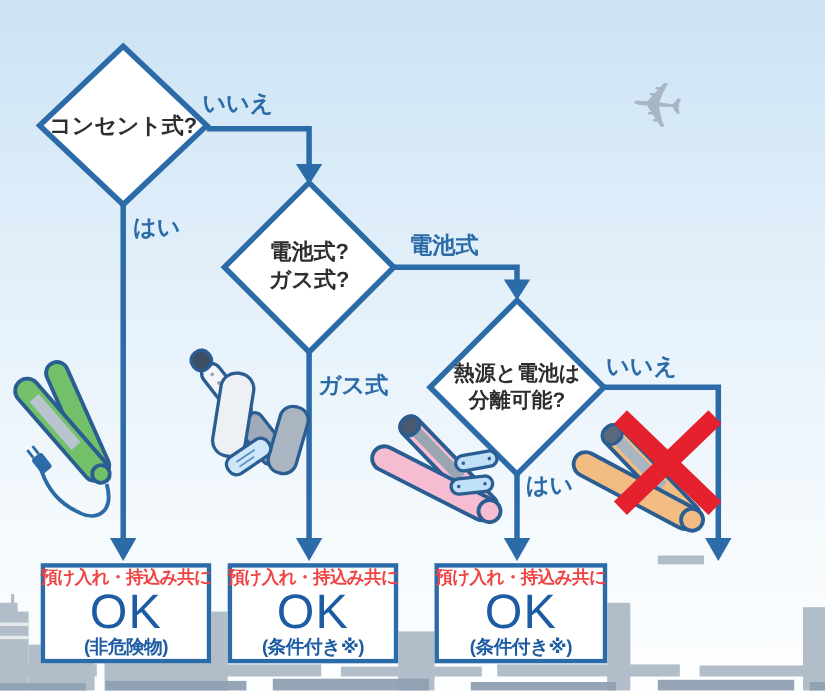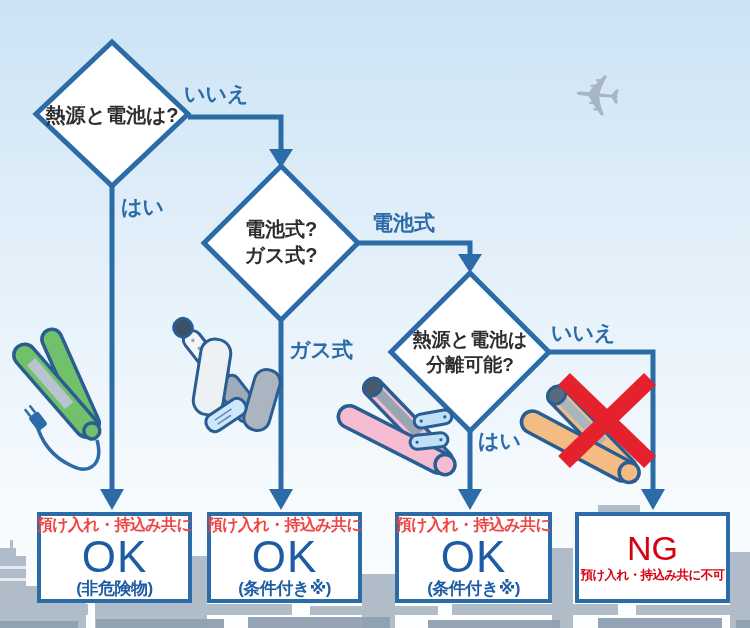--- a/index.html
+++ b/index.html
@@ -170,21 +170,21 @@
         </g>
         <circle cx="0" cy="-6" r="10" fill="#f2bc82" stroke="#2a5d92" stroke-width="3.5"></circle>
       </g>
       <g stroke="#e5212e" stroke-width="17">
         <path d="M564,379 L650,462"></path>
         <path d="M650,379 L564,462"></path>
       </g>
     </g>
   </svg>
 
-  <div class="diamond-label" style="left:36px;top:102px;width:152px;font-size:20px;">熱源と電池は?</div>
+  <div class="diamond-label" style="left:36px;top:102px;width:152px;font-size:20px;">コンセント式?</div>
   <div class="diamond-label" style="left:392px;top:327px;width:156px;font-size:19px;">熱源と電池は
 分離可能?</div>
   <div class="diamond-label" style="left:204px;top:216px;width:154px;font-size:20px;">電池式?
 ガス式?</div>
 
   <div class="branch-label" style="left:184px;top:80px;">いいえ</div>
   <div class="branch-label" style="left:121px;top:193px;">はい</div>
   <div class="branch-label" style="left:372px;top:209px;">電池式</div>
   <div class="branch-label" style="left:289px;top:336px;">ガス式</div>
   <div class="branch-label" style="left:551px;top:319px;">いいえ</div>
@@ -201,18 +201,14 @@
     <div class="rb-verdict">OK</div>
     <div class="rb-note">(条件付き※)</div>
   </div>
 
   <div class="result-box" style="left:395px;width:157px;">
     <div class="rb-header">預け入れ・持込み共に</div>
     <div class="rb-verdict">OK</div>
     <div class="rb-note">(条件付き※)</div>
   </div>
 
-  <div class="result-box ng" style="left:575px;width:155px;">
-    <div class="rb-verdict">NG</div>
-    <div class="rb-note">預け入れ・持込み共に不可</div>
-  </div>
 
 </div>
 
 </body></html>

